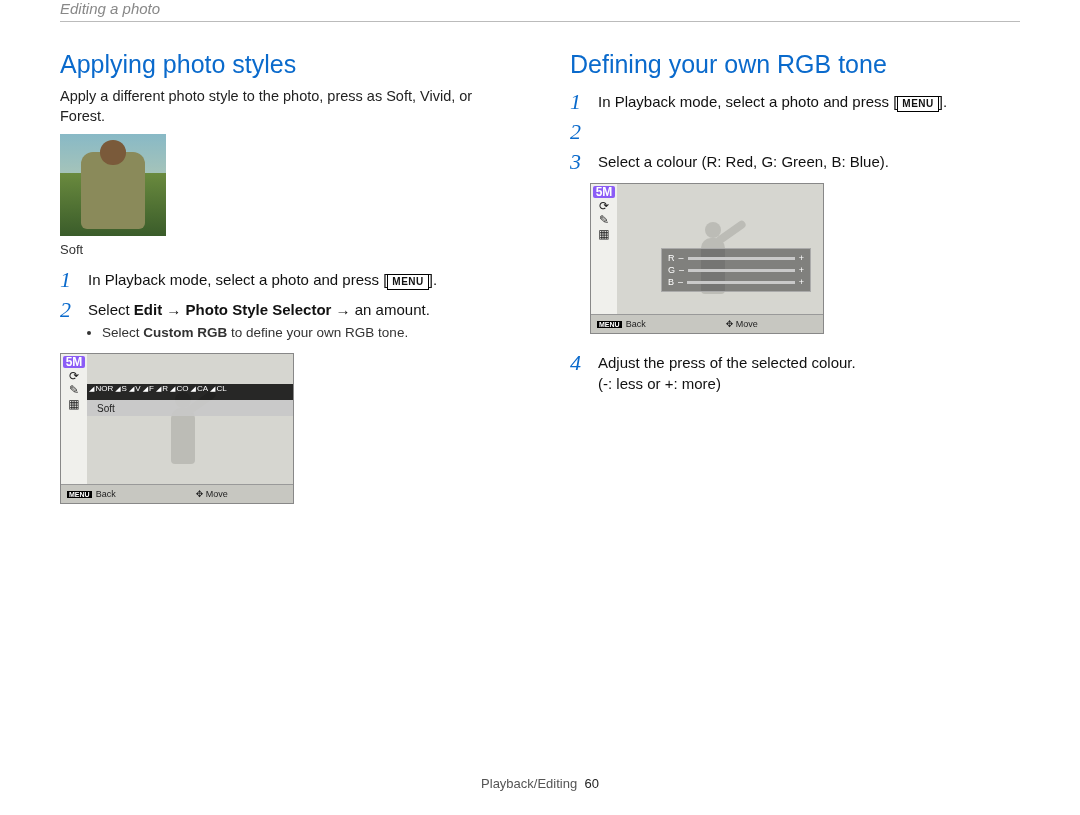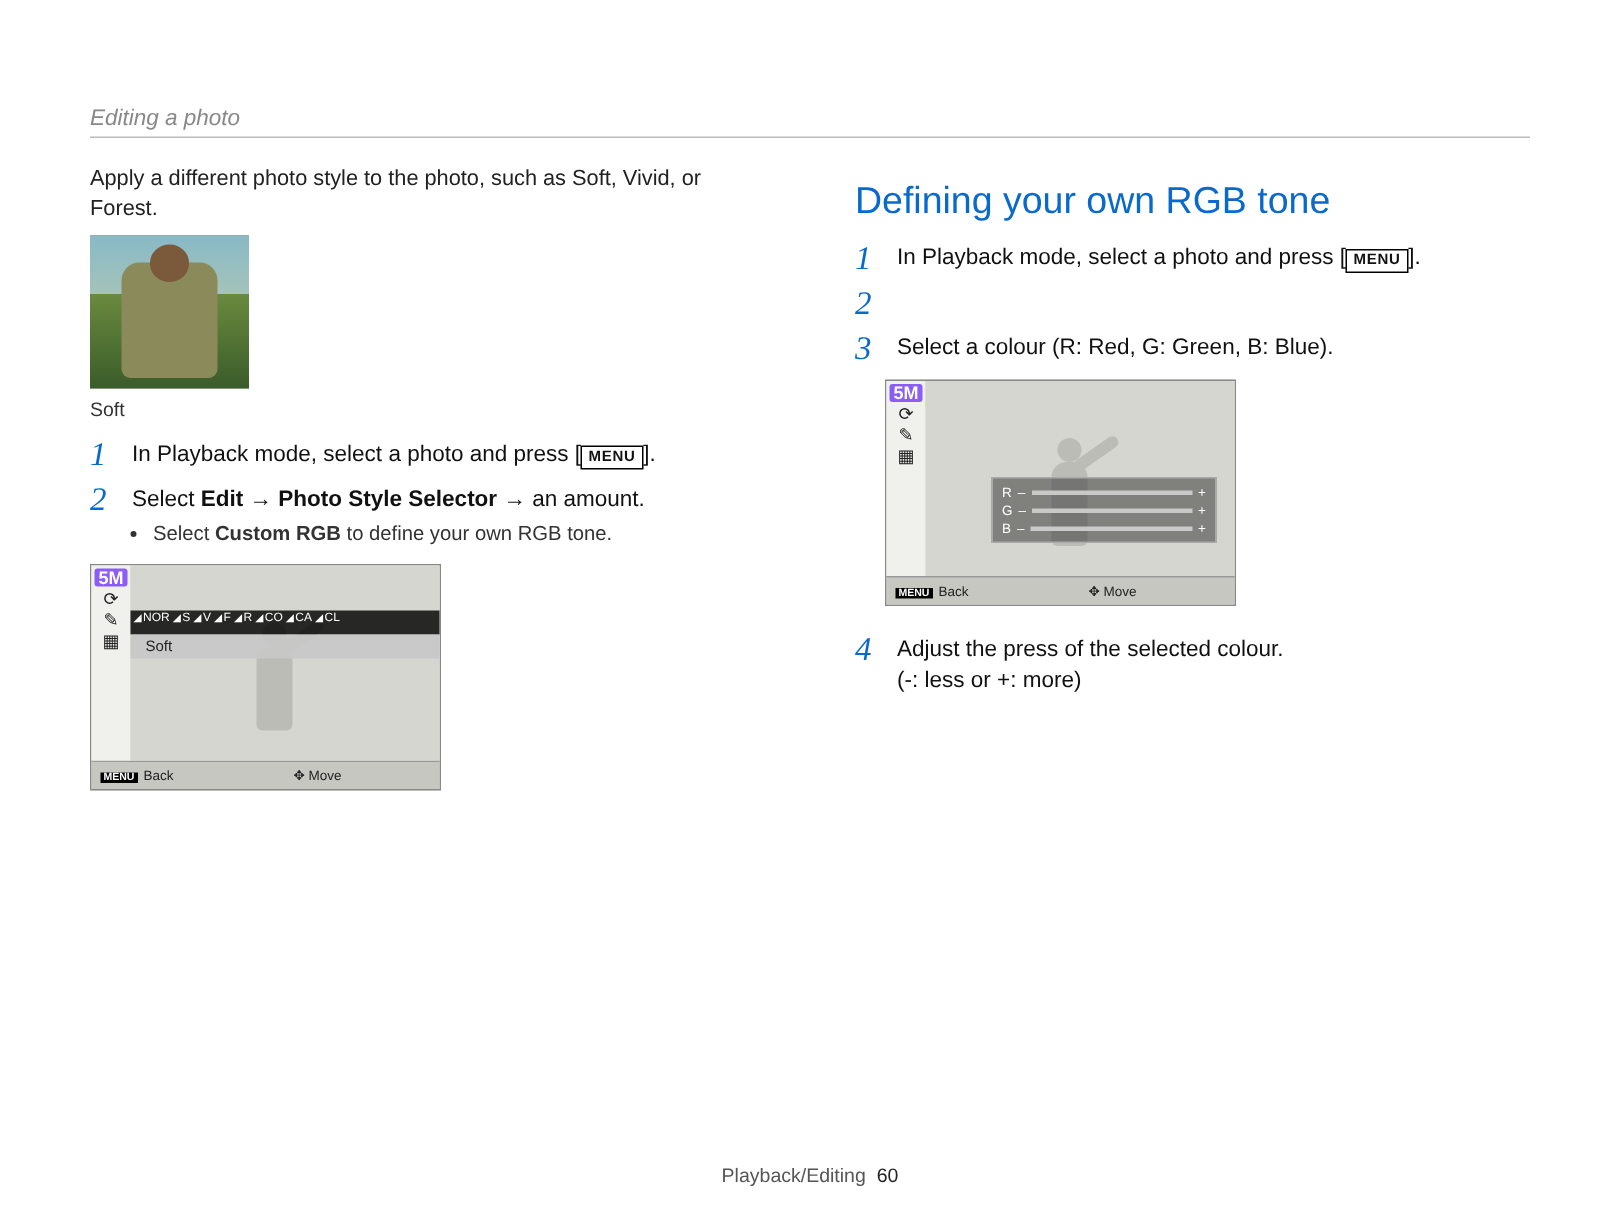--- a/index.html
+++ b/index.html
@@ -12,21 +12,20 @@
     box-sizing: border-box;
     position: relative;
   }
   .breadcrumb {
     color: #888;
     font-size: 15px;
     font-style: italic;
     border-bottom: 1px solid #bbb;
     padding-bottom: 4px;
     margin: 0 60px 18px 60px;
-    padding-top: 70px;
   }
   .page-wrapper { width:1080px; height:815px; }
   .cols { display:flex; gap:60px; padding: 0 60px; }
   .col { flex:1; }
   h2 {
     color: #0a6acc;
     font-weight: 400;
     font-size: 25px;
     margin: 10px 0 8px 0;
   }
@@ -140,21 +139,22 @@
 </style>
 </head>
 <body>
 
 <div class="page-wrapper">
   <div class="breadcrumb">Editing a photo</div>
 
   <div class="cols">
 
     <div class="col">
-      <div class="body-text">Apply a different photo style to the photo, such as Soft, Vivid, or Forest.</div>
+      <h2>Applying photo styles</h2>
+      <div class="body-text">Apply a different photo style to the photo, press as Soft, Vivid, or Forest.</div>
 
       <div class="thumbs">
         <div class="thumb-block">
           <div class="thumb">
               <div class="sky"></div>
               <div class="grass"></div>
               <div class="person"></div>
               <div class="head"></div>
             </div>
           <div class="thumb-label">Soft</div>

